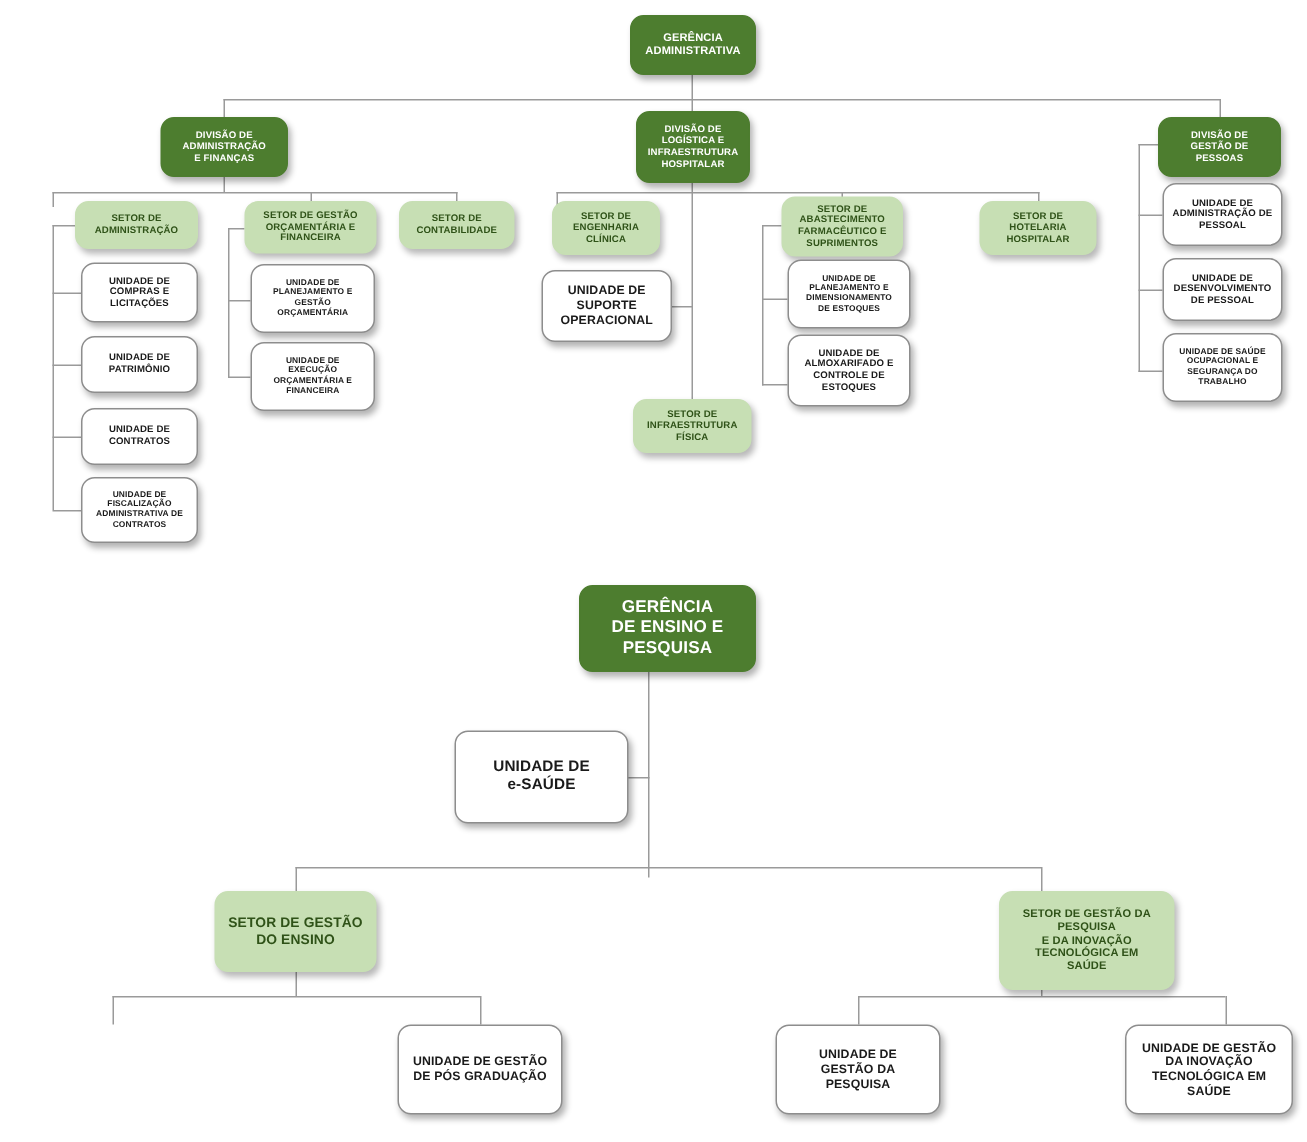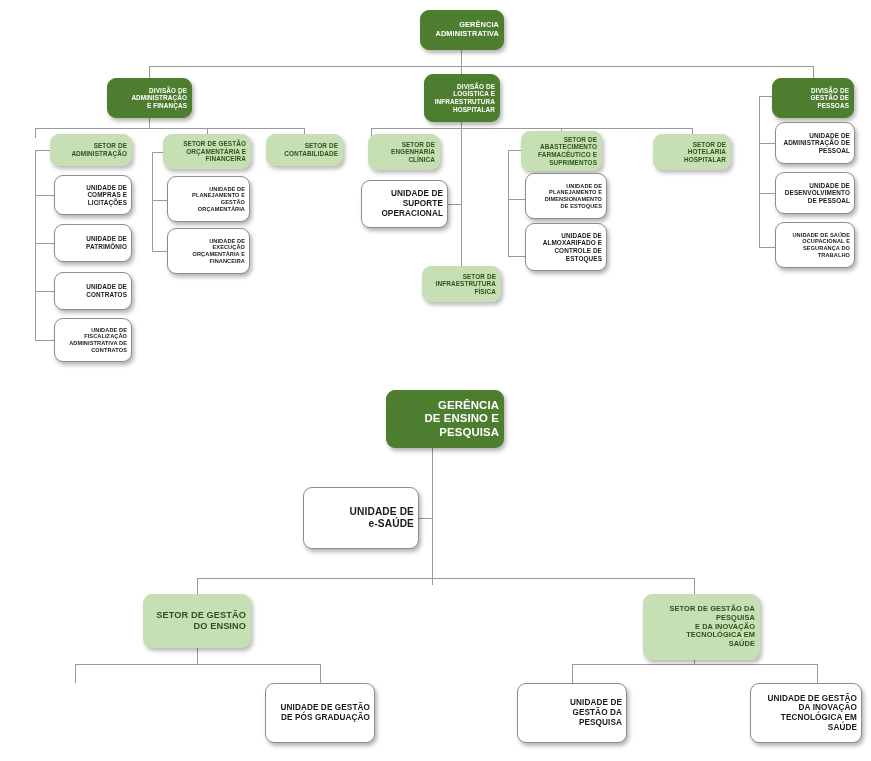--- a/index.html
+++ b/index.html
@@ -29,21 +29,21 @@
     display:flex;
     align-items:center;
     justify-content:center;
     text-align:center;
     border-radius:9px;
     line-height:1.18;
     letter-spacing:.1px;
     padding:2px 4px;
     z-index:5;
   }
-  .box span{display:block;width:100%;text-align:right;}
+  .box span{display:block;width:100%;}
 
   .dark{
     background:#4d7d2f;
     color:#ffffff;
     font-weight:bold;
     border:1px solid #4d7d2f;
     box-shadow:2px 3px 4px rgba(0,0,0,.30);
   }
   .light{
     background:#c7dfb4;
@@ -219,21 +219,21 @@
   </div>
   <div class="ln v" style="left:197px;top:648px;height:16px;"></div>
   <div class="ln h" style="left:75px;top:664px;width:245px;"></div>
   <div class="ln v" style="left:75px;top:664px;height:19px;"></div>
   <div class="ln v" style="left:320px;top:664px;height:19px;"></div>
 
   <div class="box white f8" style="left:265px;top:683px;width:110px;height:60px;">
     <span>UNIDADE DE GESTÃO<br>DE PÓS GRADUAÇÃO</span>
   </div>
 
-  <div class="box light f7" style="left:643px;top:594px;width:117px;height:66px;">
+  <div class="box light f7" style="left:666px;top:594px;width:117px;height:66px;">
     <span>SETOR DE GESTÃO DA<br>PESQUISA<br>E DA INOVAÇÃO<br>TECNOLÓGICA EM<br>SAÚDE</span>
   </div>
   <div class="ln v" style="left:694px;top:660px;height:4px;"></div>
   <div class="ln h" style="left:572px;top:664px;width:245px;"></div>
   <div class="ln v" style="left:572px;top:664px;height:19px;"></div>
   <div class="ln v" style="left:817px;top:664px;height:19px;"></div>
 
   <div class="box white f8" style="left:517px;top:683px;width:110px;height:60px;">
     <span>UNIDADE DE<br>GESTÃO DA<br>PESQUISA</span>
   </div>

